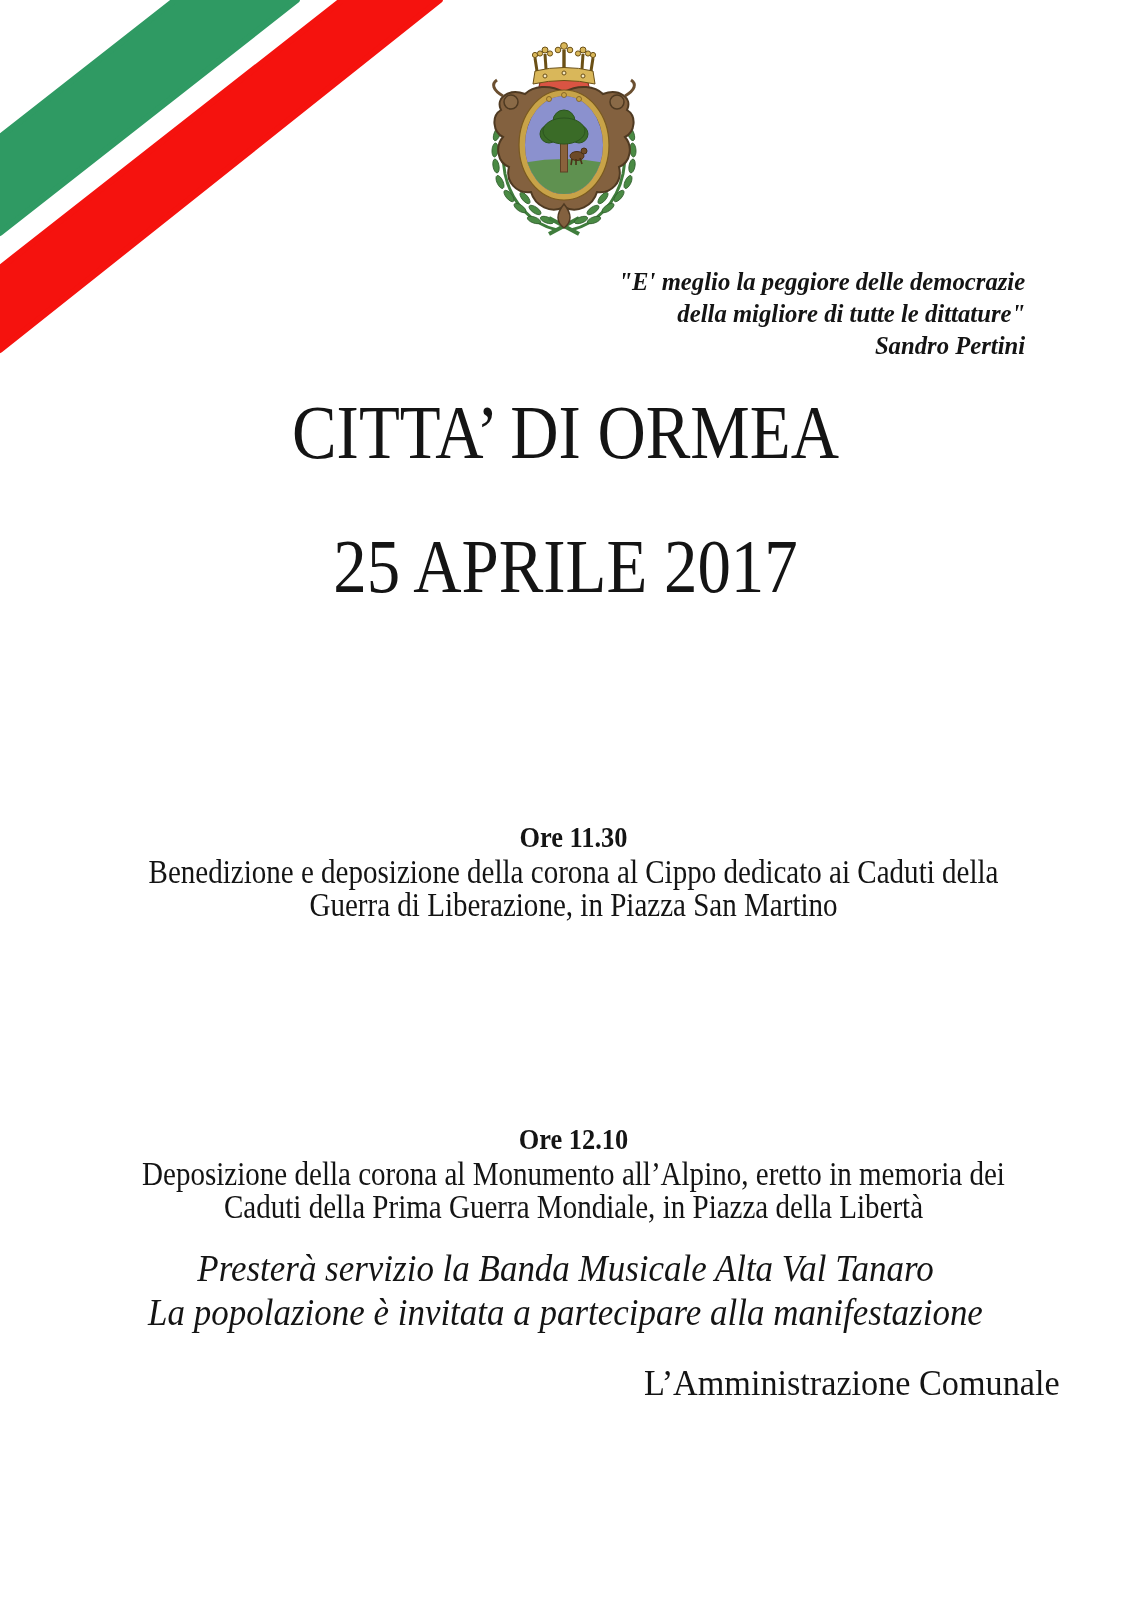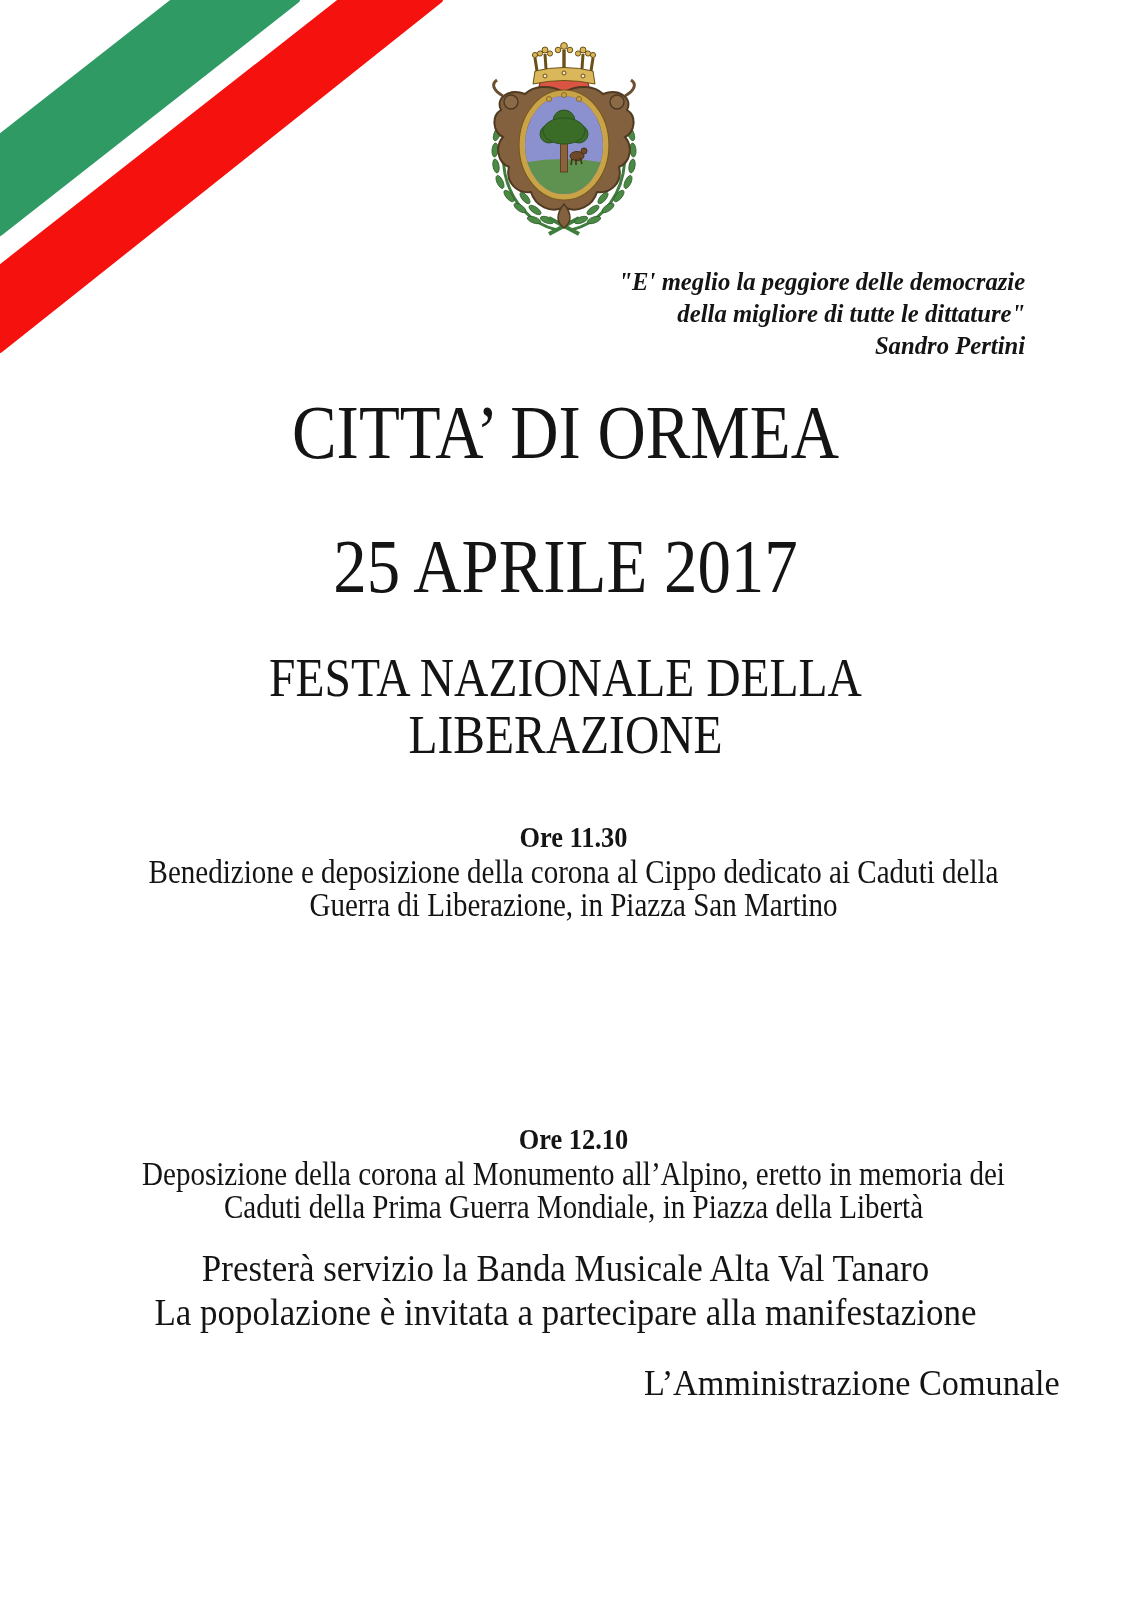--- a/index.html
+++ b/index.html
@@ -44,21 +44,21 @@
     font-size:30px;font-weight:bold;line-height:38px;
     transform:scaleX(0.88);transform-origin:50% 50%;
   }
   .sched .line{
     font-size:33px;line-height:33px;
     transform:scaleX(0.88);transform-origin:50% 50%;
     white-space:nowrap;
   }
   .closing{
     position:absolute;top:1246px;left:0;width:100%;
-    text-align:center;
+    text-align:center;font-style:italic;
     font-size:38px;line-height:44px;
   }
   .closing div{transform:scaleX(0.92);transform-origin:50% 50%;white-space:nowrap;}
   .signature{
     position:absolute;top:1362px;right:71px;
     font-size:36px;line-height:42px;
     transform:scaleX(0.95);transform-origin:100% 50%;
     white-space:nowrap;
   }
 </style>
@@ -171,24 +171,20 @@
 
   <div class="quote">
     <div>"E' meglio la peggiore delle democrazie</div>
     <div>della migliore di tutte le dittature"</div>
     <div>Sandro Pertini</div>
   </div>
 
   <div class="title1">CITTA’ DI ORMEA</div>
   <div class="title2">25 APRILE 2017</div>
 
-  <div class="subtitle">
-    <div>FESTA NAZIONALE DELLA</div>
-    <div>LIBERAZIONE</div>
-  </div>
 
   <div class="sched s1">
     <div class="time">Ore 11.30</div>
     <div class="line">Benedizione e deposizione della corona al Cippo dedicato ai Caduti della</div>
     <div class="line">Guerra di Liberazione, in Piazza San Martino</div>
   </div>
 
 
   <div class="sched s3">
     <div class="time">Ore 12.10</div>

